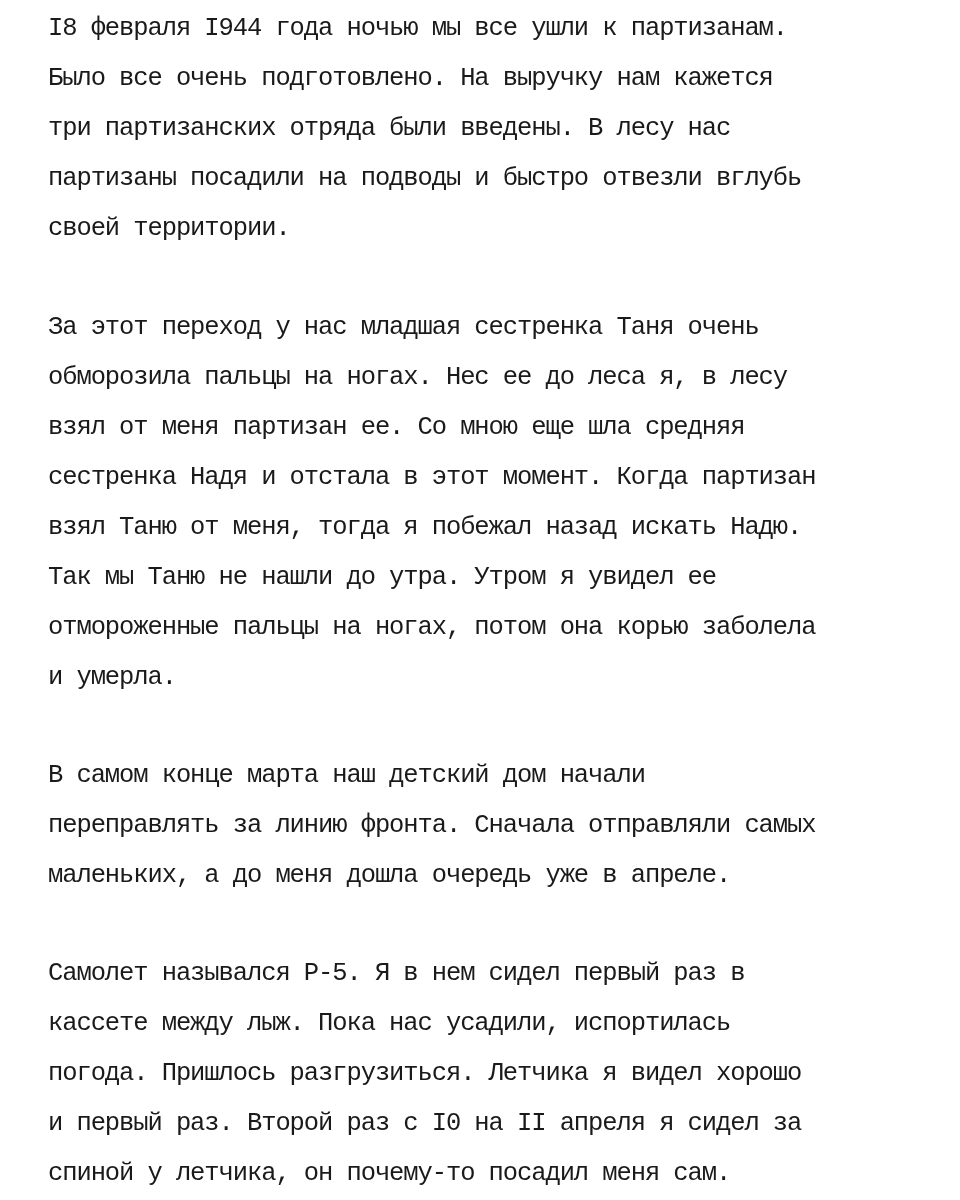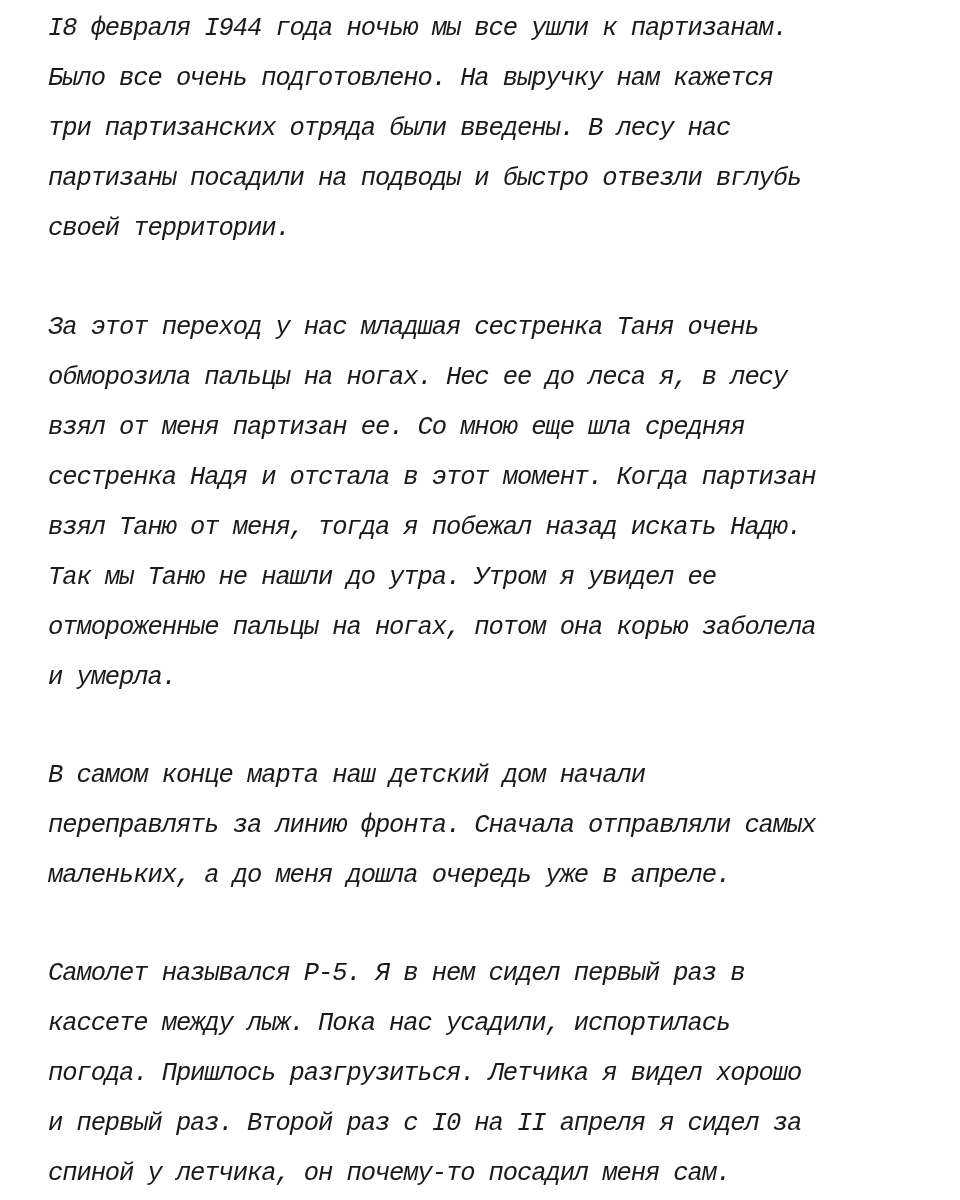--- a/index.html
+++ b/index.html
@@ -1,17 +1,17 @@
 <!DOCTYPE html>
 <html><head>
 <meta charset="utf-8">
 <style>
   html, body { margin: 0; padding: 0; background: #ffffff; }
   body { width: 960px; height: 1200px; position: relative; overflow: hidden; }
-  .page { position: absolute; left: 0; top: 0; width: 960px; height: 848px; font-style: italic; }
+  .page { position: absolute; left: 0; top: 0; width: 960px; height: 848px; }
   .line {
     position: absolute; left: 48px;
     font-family: "Liberation Mono", "DejaVu Sans Mono", monospace;
     font-size: 26px; line-height: 30px; color: #1a1a1a;
     white-space: pre; letter-spacing: -1.1px;
     transform: scaleX(0.98); transform-origin: left center;
   }
 </style>
 </head>
 <body>

